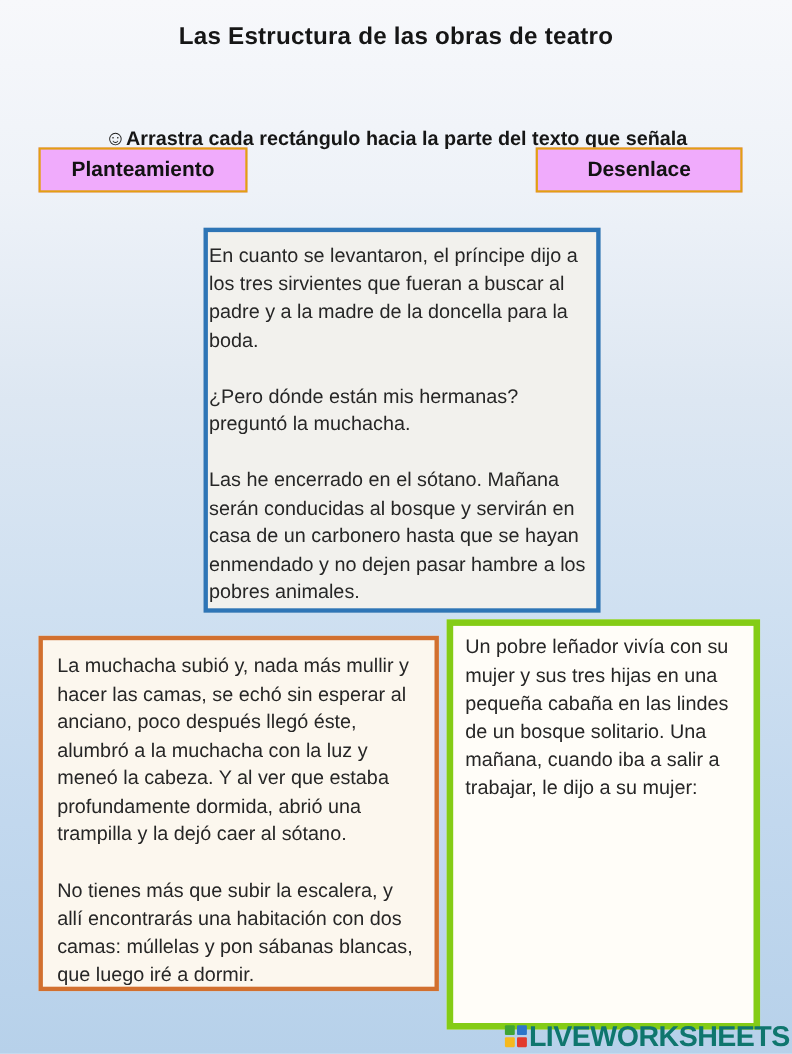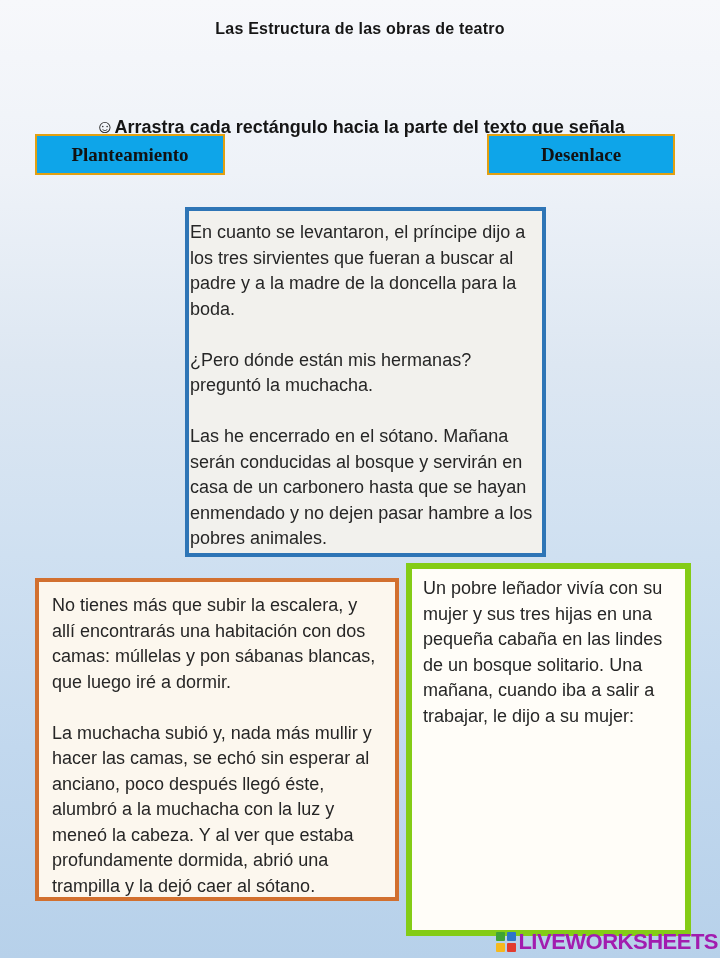--- a/index.html
+++ b/index.html
@@ -5,33 +5,33 @@
   html,body{margin:0;padding:0;}
   body{
     width:720px;height:958px;position:relative;overflow:hidden;
     font-family:"Liberation Sans","DejaVu Sans",sans-serif;
     background:linear-gradient(180deg,#f7f8fb 0%,#eef2f8 18%,#dde7f2 38%,#cfe0f1 58%,#c2d8ee 78%,#b7d1ea 100%);
   }
   .page{position:absolute;inset:0;}
 
   .title{
     position:absolute;top:20px;left:0;width:720px;text-align:center;
-    font-size:16px;font-weight:bold;color:#161616;letter-spacing:.2px;
+    font-size:22px;font-weight:bold;color:#161616;letter-spacing:.2px;
   }
   .instruction{
     position:absolute;top:100px;left:0;width:720px;text-align:center;
     font-size:18px;font-weight:bold;color:#161616;margin-top:16px;
   }
   .instruction .smiley{font-weight:normal;font-size:19px;}
 
   .drag-btn{
     position:absolute;top:134px;height:41px;box-sizing:border-box;
-    background:#0ea5e9;border:2px solid #E2A011;
+    background:#f0abfc;border:2px solid #E2A011;
     display:flex;align-items:center;justify-content:center;
-    font-size:19px;font-weight:bold;color:#121212;cursor:grab;font-family:Liberation Serif, serif;
+    font-size:19px;font-weight:bold;color:#121212;cursor:grab;
   }
   .btn-1{left:35px;width:190px;}
   .btn-2{left:262px;width:187px;}
   .btn-3{left:487px;width:188px;}
 
   .text-box{
     position:absolute;box-sizing:border-box;
     font-size:18px;line-height:25.5px;color:#262626;
   }
   .text-box p{margin:0 0 25.5px 0;}
@@ -52,21 +52,21 @@
   .watermark{
     position:absolute;right:2px;bottom:3px;height:26px;
     display:flex;align-items:center;gap:2px;cursor:pointer;
   }
   .wm-grid{
     width:20px;height:20px;display:grid;
     grid-template-columns:9px 9px;grid-template-rows:9px 9px;gap:2px;
   }
   .wm-grid i{display:block;border-radius:1px;}
   .wm-text{
-    font-size:22px;font-weight:bold;color:#a21caf;letter-spacing:-0.5px;
+    font-size:26px;font-weight:bold;color:#0f766e;letter-spacing:-0.5px;
   }
 </style>
 </head>
 <body>
 
 <div class="page">
 
   <div class="title">Las Estructura de las obras de teatro</div>
 
   <div class="instruction"><span class="smiley">☺</span><span>Arrastra cada rectángulo hacia la parte del texto que señala</span></div>
@@ -74,22 +74,22 @@
   <div class="drag-btn btn-1">Planteamiento</div>
   <div class="drag-btn btn-3">Desenlace</div>
 
   <div class="text-box box-blue">
     <p>En cuanto se levantaron, el príncipe dijo a los tres sirvientes que fueran a buscar al padre y a la madre de la doncella para la boda.</p>
     <p>¿Pero dónde están mis hermanas? preguntó la muchacha.</p>
     <p>Las he encerrado en el sótano. Mañana serán conducidas al bosque y servirán en casa de un carbonero hasta que se hayan enmendado y no dejen pasar hambre a los pobres animales.</p>
   </div>
 
   <div class="text-box box-orange">
+    <p>La muchacha subió y, nada más mullir y hacer las camas, se echó sin esperar al anciano, poco después llegó éste, alumbró a la muchacha con la luz y meneó la cabeza. Y al ver que estaba profundamente dormida, abrió una trampilla y la dejó caer al sótano.</p>
     <p>No tienes más que subir la escalera, y allí encontrarás una habitación con dos camas: múllelas y pon sábanas blancas, que luego iré a dormir.</p>
-    <p>La muchacha subió y, nada más mullir y hacer las camas, se echó sin esperar al anciano, poco después llegó éste, alumbró a la muchacha con la luz y meneó la cabeza. Y al ver que estaba profundamente dormida, abrió una trampilla y la dejó caer al sótano.</p>
   </div>
 
   <div class="text-box box-yellow">
     <p>Un pobre leñador vivía con su mujer y sus tres hijas en una pequeña cabaña en las lindes de un bosque solitario. Una mañana, cuando iba a salir a trabajar, le dijo a su mujer:</p>
   </div>
 
   <div class="watermark">
     <span class="wm-grid">
       <i style="background:#3FA435"></i>
         <i style="background:#2E75C9"></i>

